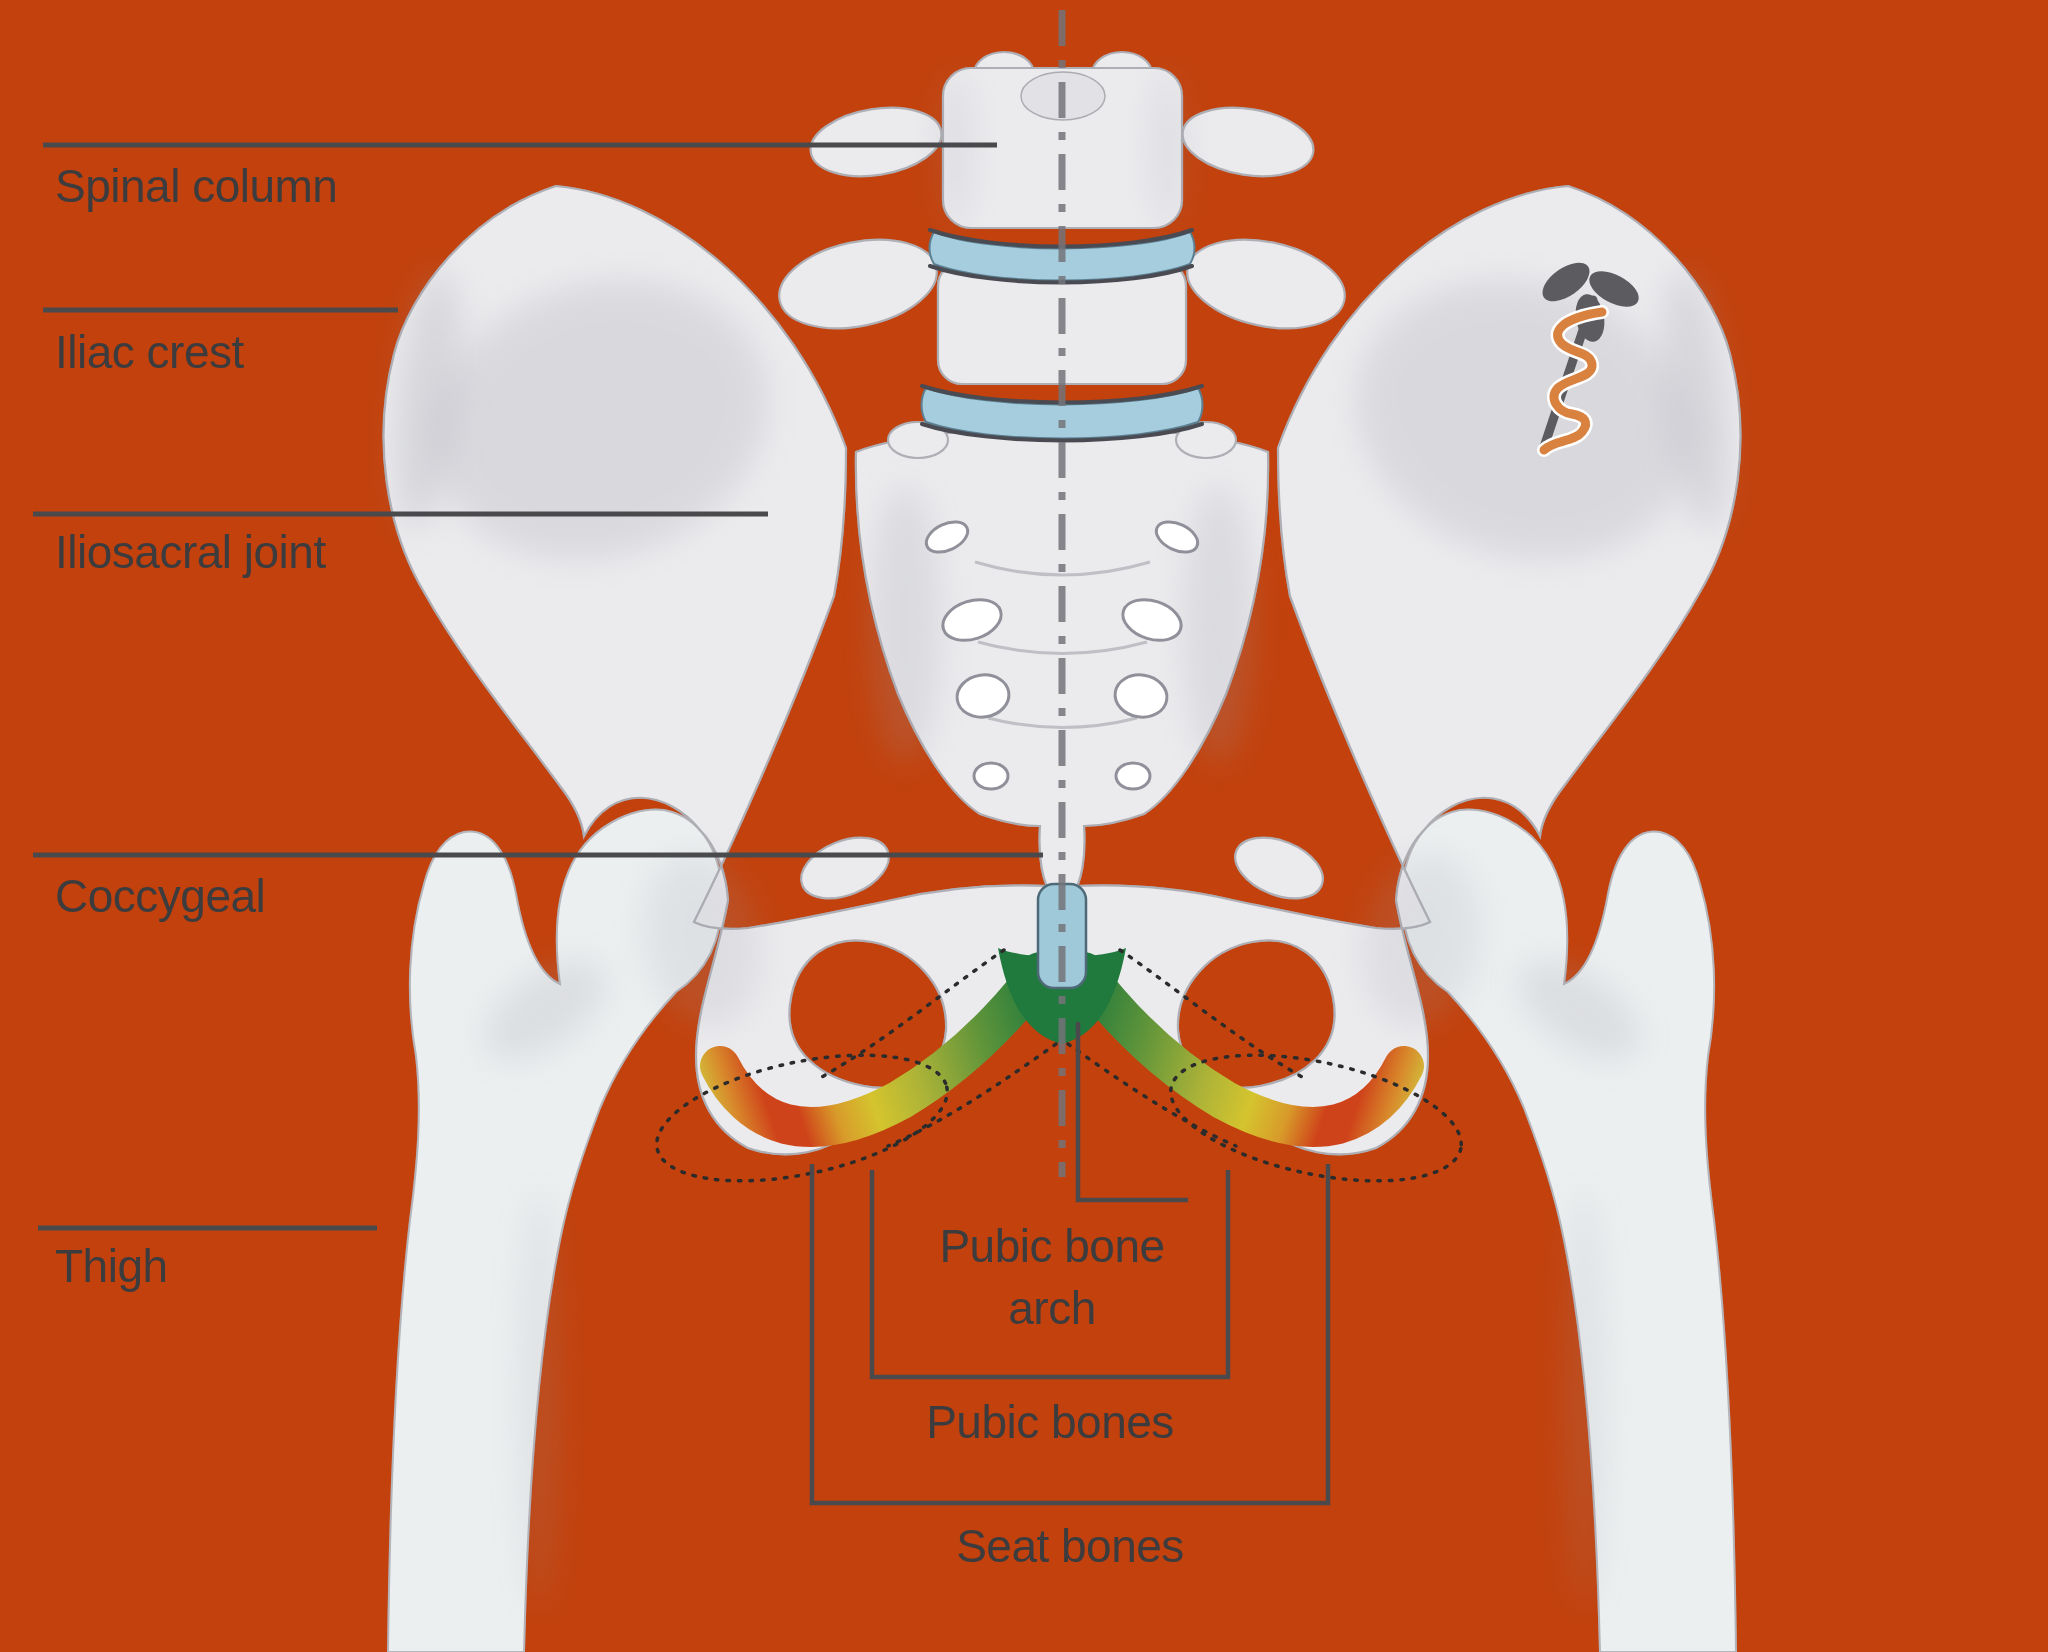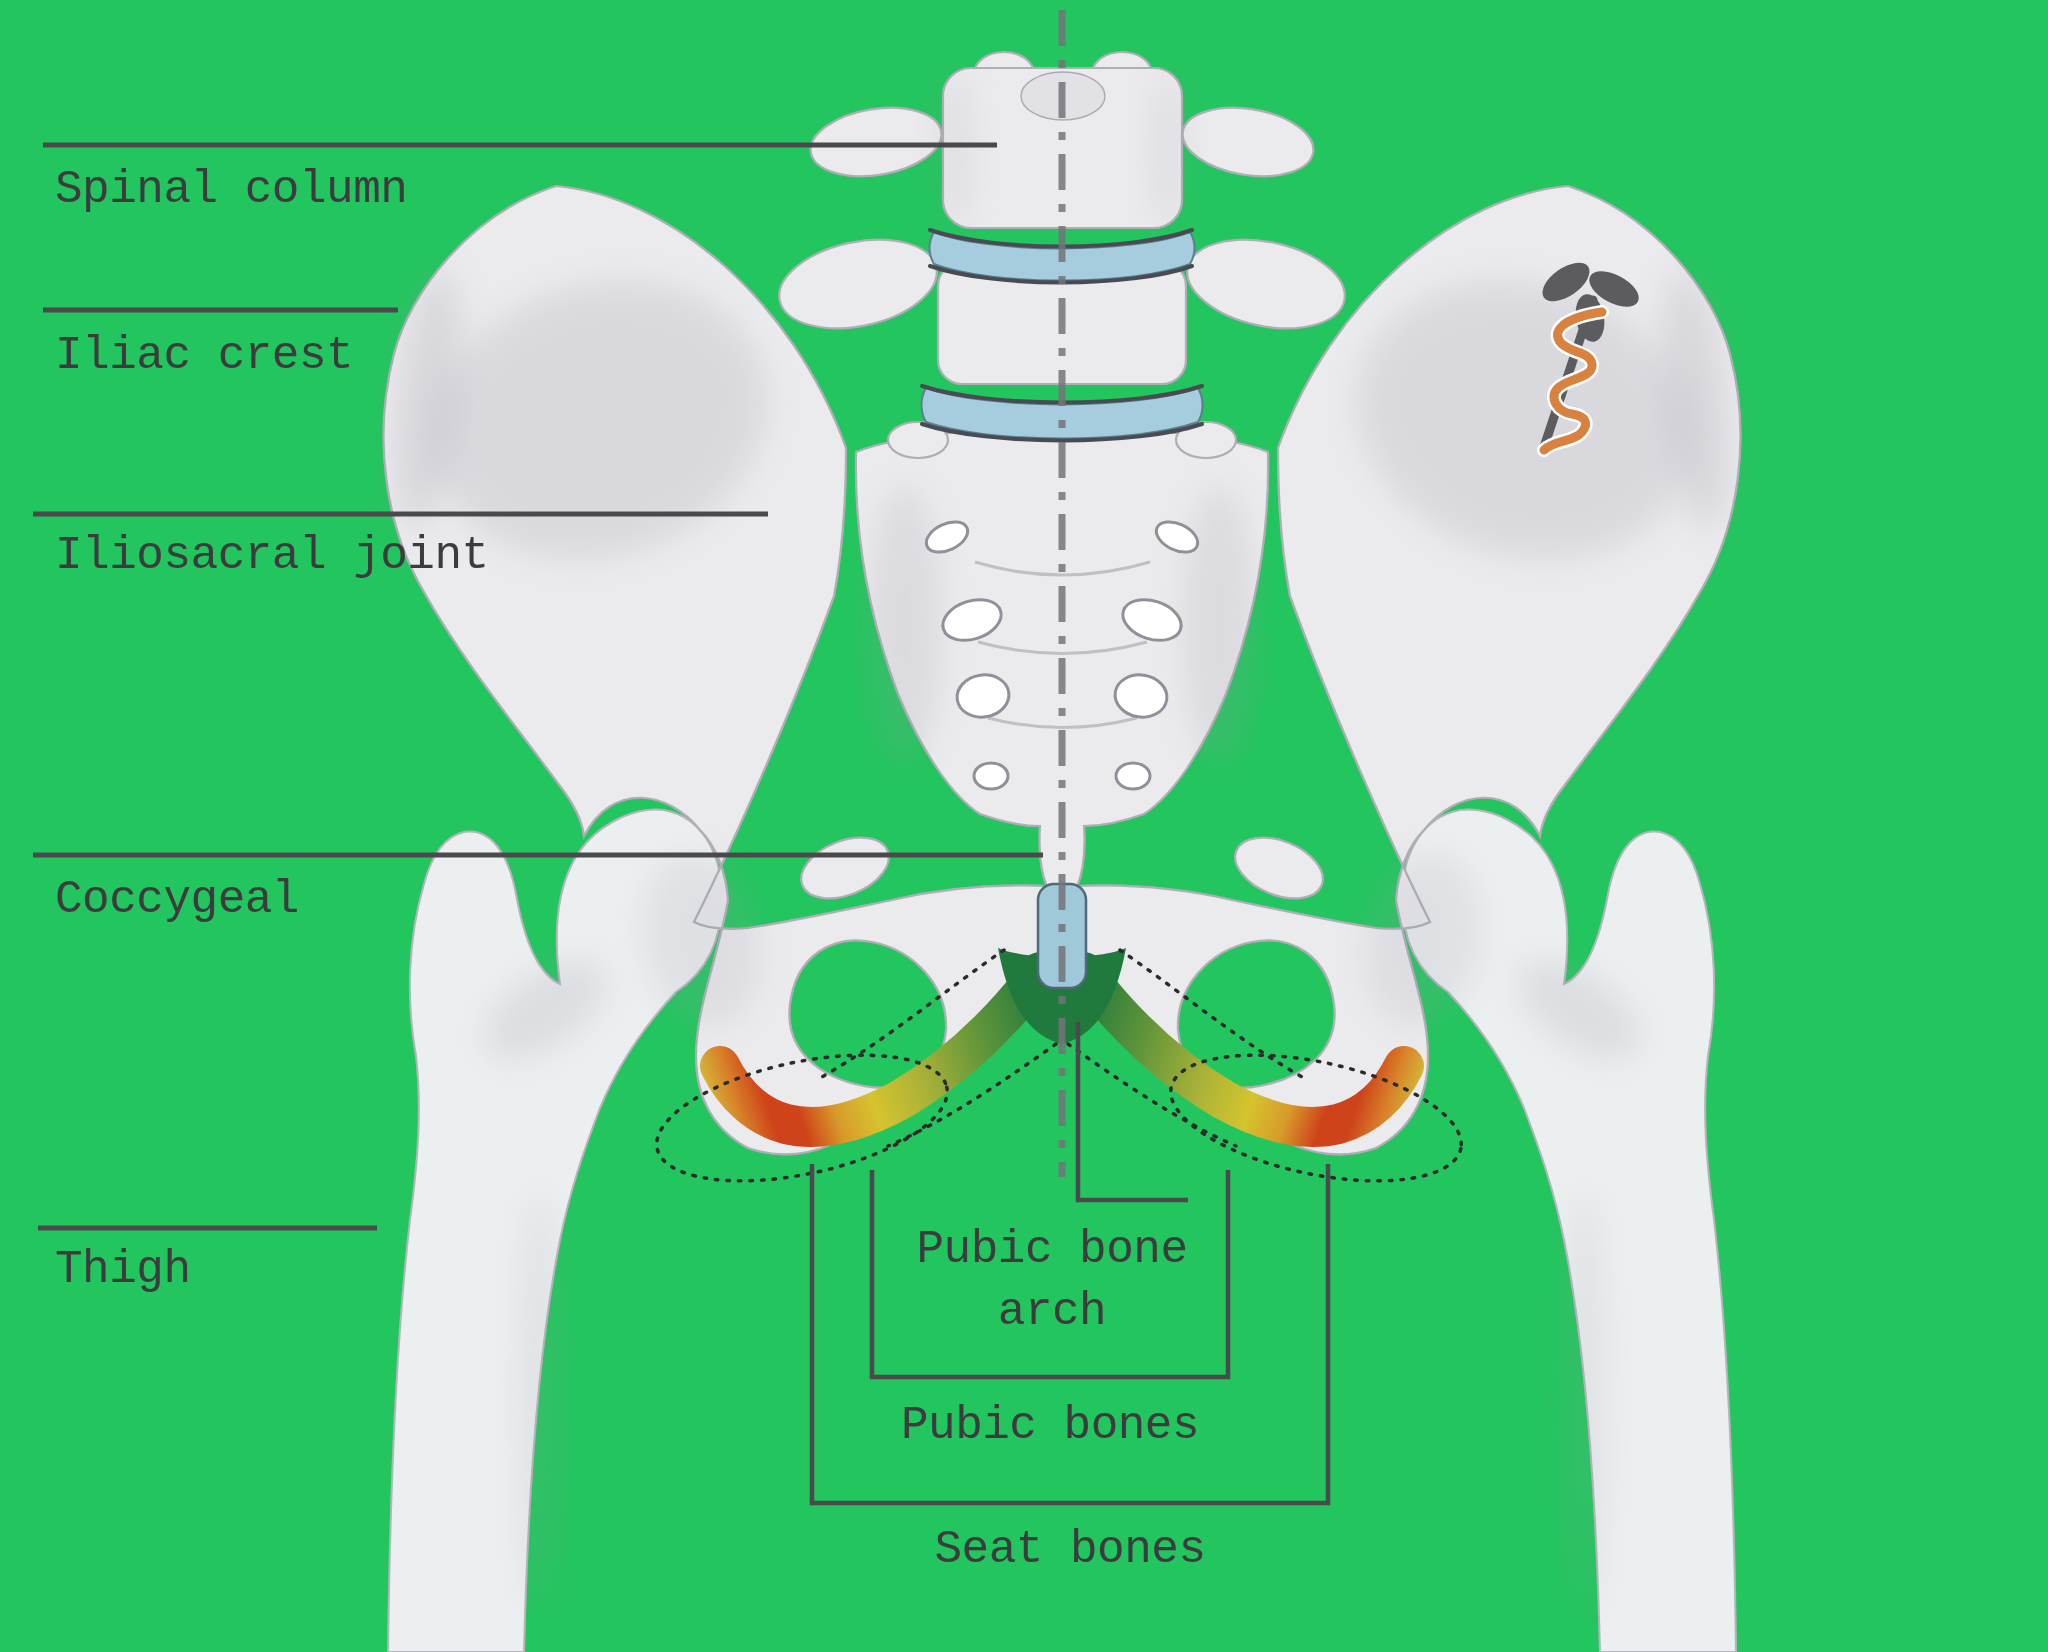--- a/index.html
+++ b/index.html
@@ -1,17 +1,17 @@
 <!DOCTYPE html>
 <html><head>
 <meta charset="utf-8">
 <style>
   html,body{margin:0;padding:0;background:#ffffff;}
-  .stage{position:relative;width:2048px;height:1652px;background:#22c55e;overflow:hidden;
-         font-family:Liberation Mono, monospace;}
+  .stage{position:relative;width:2048px;height:1652px;background:#c2410c;overflow:hidden;
+         font-family:Liberation Sans, sans-serif;}
   svg{position:absolute;inset:0;display:block;}
   .bone{fill:#ebebee;stroke:#aeaeb5;stroke-width:2.2;}
   .bone-smooth{fill:#eceff0;stroke:#b4b4bb;stroke-width:2;}
   .mesh{fill:url(#mesh);stroke:none;opacity:.55;}
   .mesh-lite{fill:url(#mesh);stroke:none;opacity:.28;}
   .shade{fill:#9b9ca6;stroke:none;filter:url(#soft);}
   .lbl{font-size:46px;letter-spacing:-0.5px;}
   .lbl-mid{text-anchor:middle;}
   .ridge{fill:none;stroke:#bfbfc6;stroke-width:3;}
   .foramen{fill:#ffffff;stroke:#90909a;stroke-width:3;}

